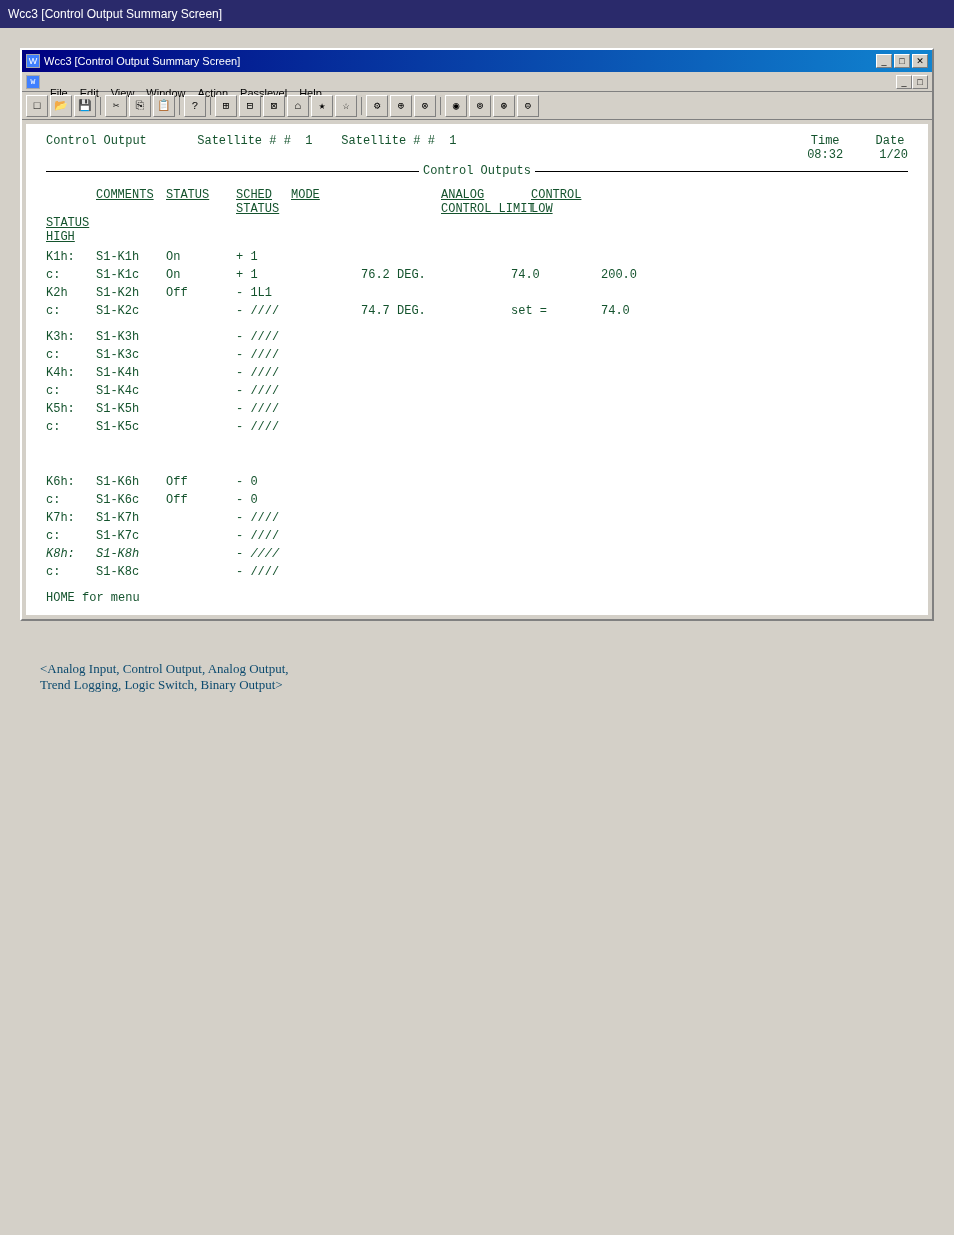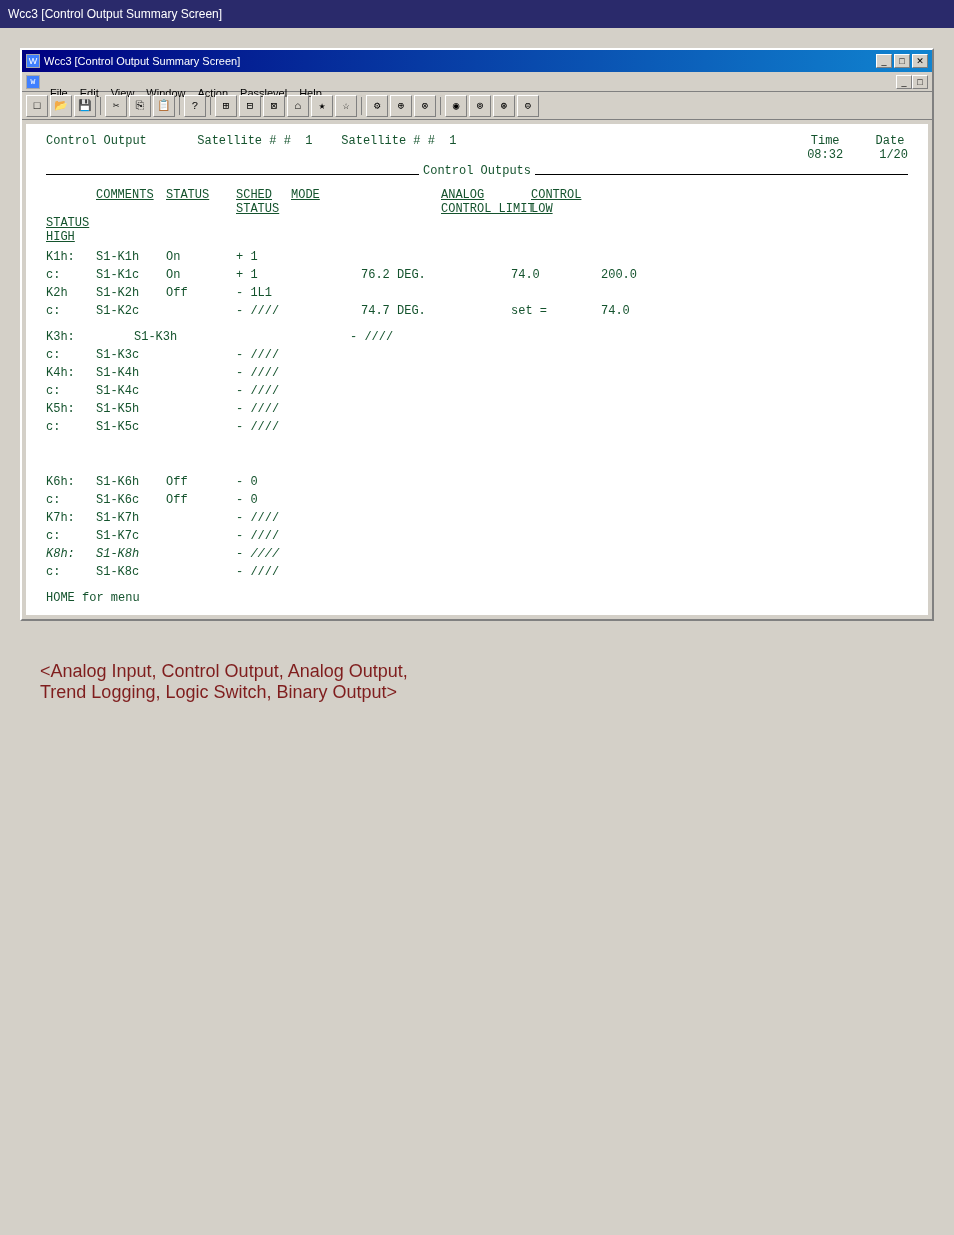--- a/index.html
+++ b/index.html
@@ -155,23 +155,23 @@
       padding: 10px 20px;
       font-family: 'Courier New', Courier, monospace;
       font-size: 12px;
       color: #14532d;
       min-height: 380px;
     }
 
     
     .below-window {
       padding: 20px 20px;
-      font-family: Liberation Sans, sans-serif;
-      font-size: 18px;
-      color: #7f1d1d;
+      font-family: Liberation Serif, serif;
+      font-size: 13px;
+      color: #0c4a6e;
     }
   </style>
 </head>
 <body>
 
 <div class="top-bar">
   <span class="top-bar-title">Wcc3  [Control Output Summary Screen]</span>
 </div>
 
 <div class="main-content">
@@ -243,21 +243,21 @@
           <span>Satellite #</span>&nbsp;#&nbsp;&nbsp;<span>1</span>
         </div>
         <div style="text-align:center;">
           <span>Time</span>&nbsp;&nbsp;&nbsp;&nbsp;
           <span>Date</span><br>
           <span>08:32</span>&nbsp;&nbsp;&nbsp;&nbsp;
           <span>1/20</span>
         </div>
       </div>
 
-      <div style="display:flex; align-items:center; margin-bottom:10px;">
+      <div style="display:flex; margin-bottom:10px;">
         <span style="border-top:1px solid #000; flex:1; display:inline-block; margin-right:4px; margin-top:7px;"></span>
         <span>Control Outputs</span>
         <span style="border-top:1px solid #000; flex:1; display:inline-block; margin-left:4px; margin-top:7px;"></span>
       </div>
 
       <div style="display:grid; grid-template-columns: 50px 70px 70px 55px 150px 90px 70px; margin-bottom:4px;">
         <div></div>
         <div style="text-decoration:underline;">COMMENTS</div>
         <div style="text-decoration:underline;">STATUS</div>
         <div style="text-decoration:underline; white-space:pre;">SCHED
@@ -306,21 +306,21 @@
             <div>  c:</div>
             <div>S1-K2c</div>
             <div></div>
             <div>- ////</div>
             <div></div>
             <div>74.7 DEG.</div>
             <div>set =</div>
             <div>74.0</div>
           </div>
           <div style="height: 8px;"></div>
-          <div style="display: grid; grid-template-columns: 50px 70px 70px 70px 55px 150px 90px 70px; line-height: 18px; gap: 38px;">
+          <div style="display: grid; grid-template-columns: 50px 70px 70px 70px 55px 150px 90px 70px; line-height: 18px;">
             <div>K3h:</div>
             <div>S1-K3h</div>
             <div></div>
             <div>- ////</div>
             <div></div>
             <div></div>
             <div></div>
             <div></div>
           </div>
           <div style="display: grid; grid-template-columns: 50px 70px 70px 70px 55px 150px 90px 70px; line-height: 18px;">

